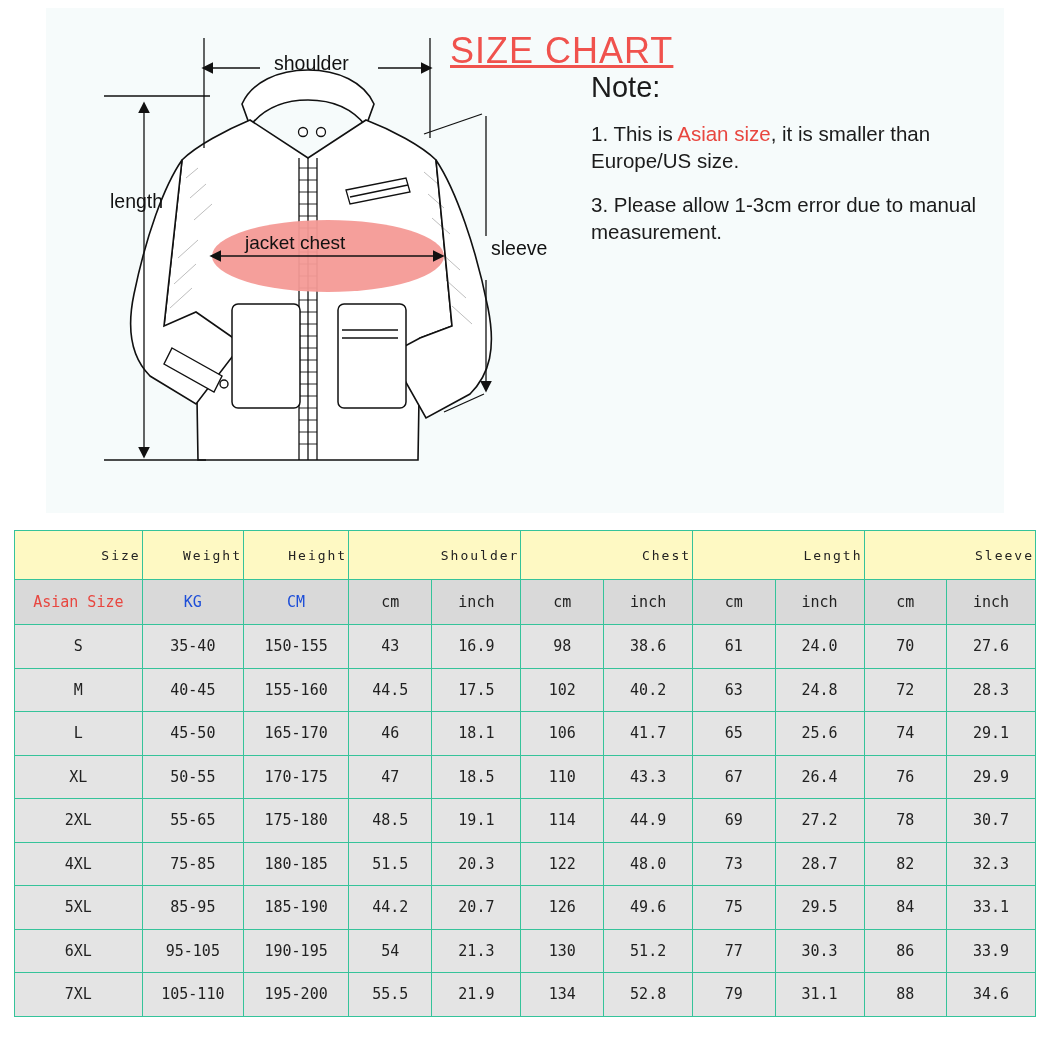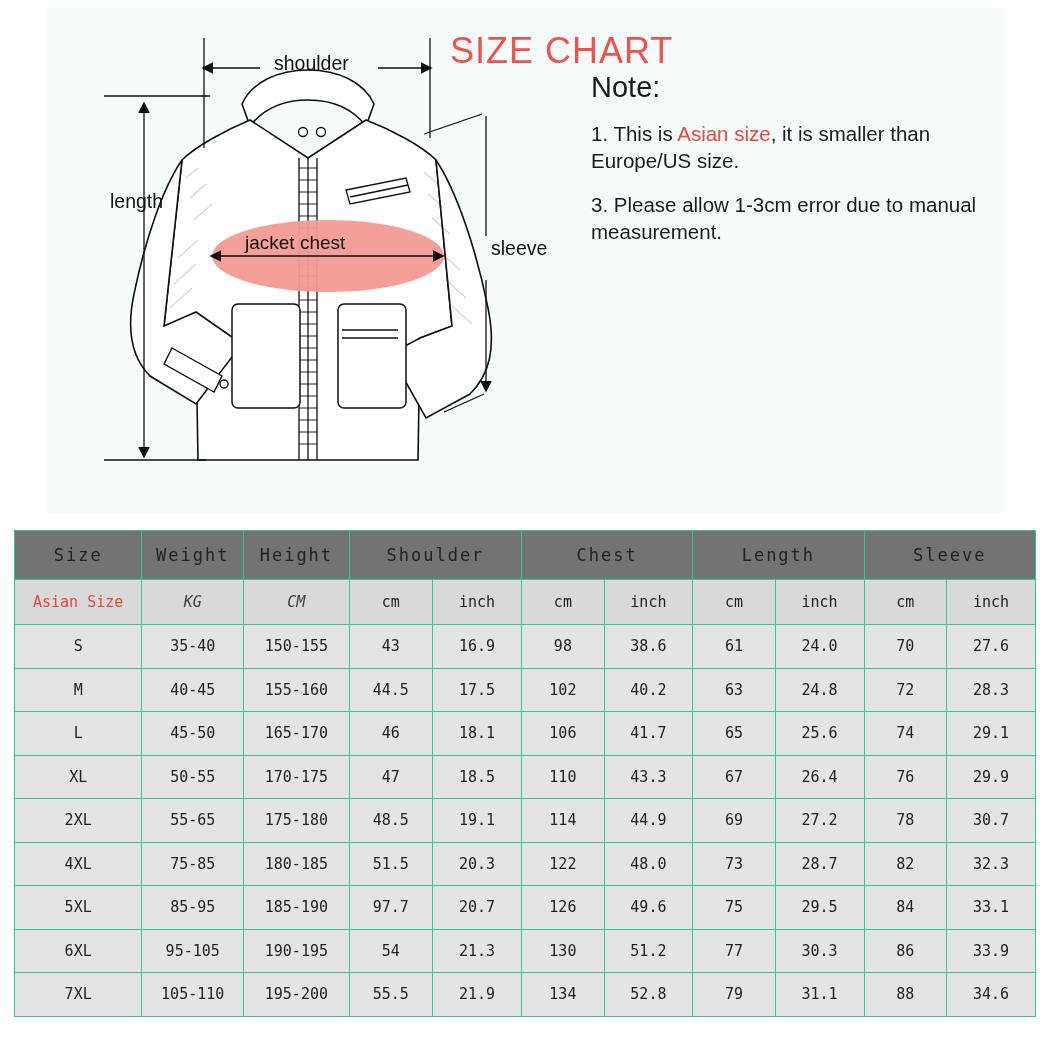--- a/index.html
+++ b/index.html
@@ -24,20 +24,21 @@
     font-size:20.5px;color:#1b1b1b;line-height:1.32;
   }
   .note-title{font-size:29px;margin-bottom:14px;}
   .note-item{margin-bottom:17px;}
   .accent-red{color:#e8463f;}
 
   .size-chart-title{
     position:absolute;left:404px;top:22px;
     font-size:36px;letter-spacing:1px;color:#f0524d;
     font-family:"Liberation Sans", sans-serif;
+    text-decoration:underline;
   }
 
   
   .dlabel{position:absolute;font-size:19.5px;color:#111;}
   #lbl-shoulder{left:228px;top:44px;}
   #lbl-length{left:64px;top:182px;}
   #lbl-sleeve{left:445px;top:229px;}
   #lbl-chest{left:199px;top:224px;font-size:19px;}
 
   
@@ -49,28 +50,28 @@
     font-family:"DejaVu Sans Mono", monospace;
   }
   th,td{
     border:1px solid #35c39a;
     text-align:center;
     color:#222;
     background:#e4e4e4;
     font-weight:normal;
   }
   thead tr.head1 th{
-    height:46px;font-size:17px;background:#737373;letter-spacing:2px;
+    height:46px;font-size:13px;background:#fef9c3;letter-spacing:2px;text-align:right;
   }
   thead tr.head2 th{
     height:42px;font-size:15px;background:#d9d9d9;
   }
   thead tr.head2 th.unit{font-size:15px;}
   .asian{color:#e8463f;font-size:14.5px;letter-spacing:0px;}
-  .kgcm{color:#404040;font-size:15px;font-style:italic;}
+  .kgcm{color:#1d4ed8;font-size:15px;}
   tbody td{height:40.5px;font-size:15px;background:#e4e4e4;}
   tbody td.sizecell{font-size:15px;}
   .col-size{width:128px;}
   .col-weight{width:100px;}
   .col-height{width:104px;}
   .col-unit{width:82px;}
   .col-unit-w{width:88px;}
 </style>
 </head>
 <body>
@@ -320,21 +321,21 @@
             <td class="col-unit-w">48.0</td>
             <td class="col-unit">73</td>
             <td class="col-unit-w">28.7</td>
             <td class="col-unit">82</td>
             <td class="col-unit-w">32.3</td>
           </tr>
           <tr>
             <td class="sizecell col-size">5XL</td>
             <td class="col-weight">85-95</td>
             <td class="col-height">185-190</td>
-            <td class="col-unit">97.7</td>
+            <td class="col-unit">44.2</td>
             <td class="col-unit-w">20.7</td>
             <td class="col-unit">126</td>
             <td class="col-unit-w">49.6</td>
             <td class="col-unit">75</td>
             <td class="col-unit-w">29.5</td>
             <td class="col-unit">84</td>
             <td class="col-unit-w">33.1</td>
           </tr>
           <tr>
             <td class="sizecell col-size">6XL</td>

